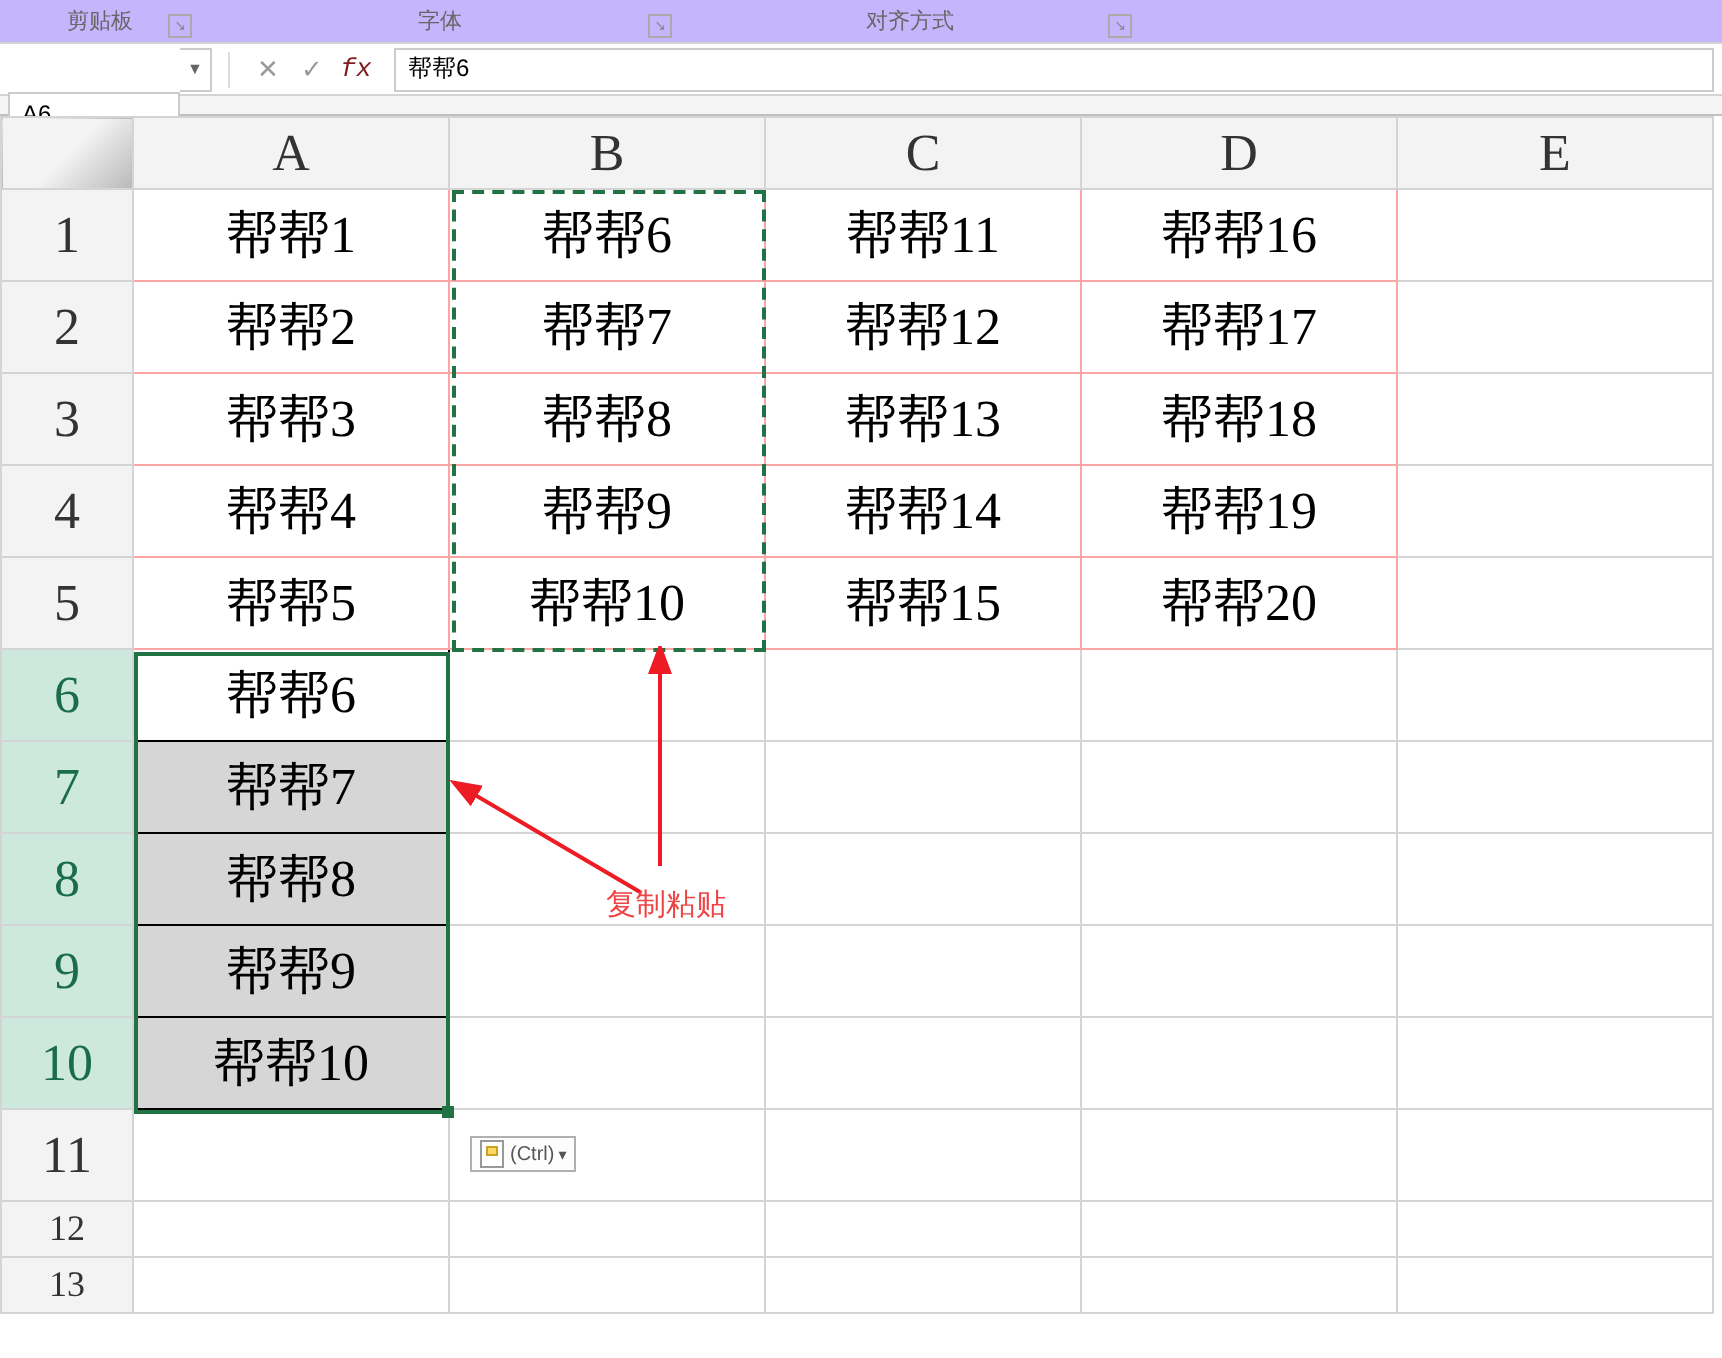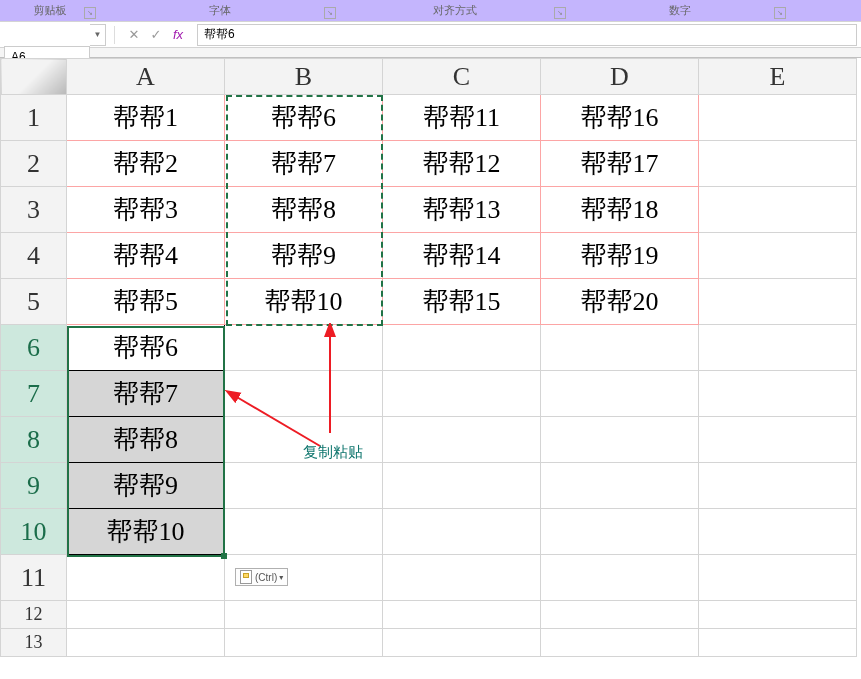--- a/index.html
+++ b/index.html
@@ -70,21 +70,21 @@
     }
     .fbar-divider { width: 1px; height: 18px; background: #ddd; margin: 0 8px; }
     .fbar-btn {
       width: 22px;
       display: flex;
       align-items: center;
       justify-content: center;
       color: #888;
       font-size: 13px;
     }
-    .fbar-fx { font-style: italic; font-family: Liberation Sans, sans-serif; color: #a21caf; margin-right: 8px; }
+    .fbar-fx { font-style: italic; font-family: Liberation Mono, monospace; color: #7f1d1d; margin-right: 8px; }
     .formula-box {
       flex: 1;
       height: 22px;
       border: 1px solid #ccc;
       display: flex;
       align-items: center;
       padding-left: 6px;
       margin-right: 4px;
     }
     .fbar-cancel { color: #999; }
@@ -149,21 +149,21 @@
     }
     .marquee {
       position: absolute;
       pointer-events: none;
       border: 2px dashed #217346;
       z-index: 4;
     }
     
     .annotation {
       position: absolute;
-      color: #0f766e;
+      color: #ef4444;
       font-size: 15px;
       z-index: 10;
       pointer-events: none;
     }
     .arrow-svg { position: absolute; z-index: 9; pointer-events: none; }
     
     .paste-opts {
       position: absolute;
       display: flex;
       align-items: center;
@@ -198,24 +198,20 @@
   <div class="ribbon-group g1">
     <span>剪贴板</span>
     <div class="ribbon-launcher"></div>
   </div>
   <div class="ribbon-group g2">
     <span>字体</span>
     <div class="ribbon-launcher"></div>
   </div>
   <div class="ribbon-group g3">
     <span>对齐方式</span>
-    <div class="ribbon-launcher"></div>
-  </div>
-  <div class="ribbon-group g4">
-    <span>数字</span>
     <div class="ribbon-launcher"></div>
   </div>
 </div>
 
 <div class="namebox-bar">
   <div class="namebox">A6</div>
   <div class="namebox-dd">▼</div>
   <div class="fbar-divider"></div>
   <div class="fbar-btn fbar-cancel">✕</div>
   <div class="fbar-btn fbar-confirm">✓</div>

